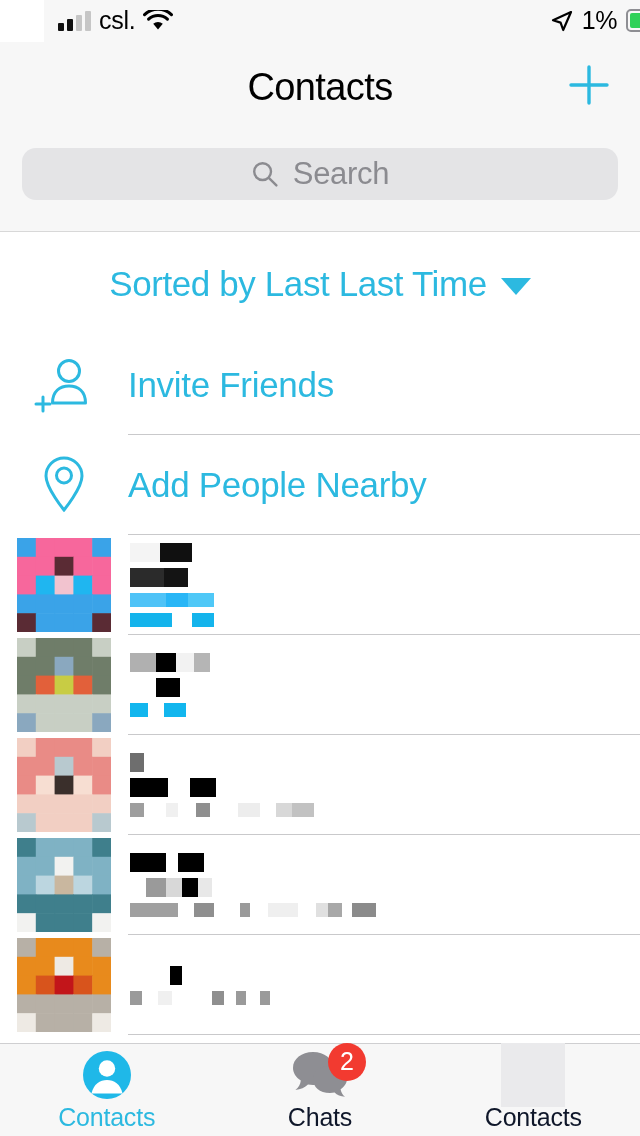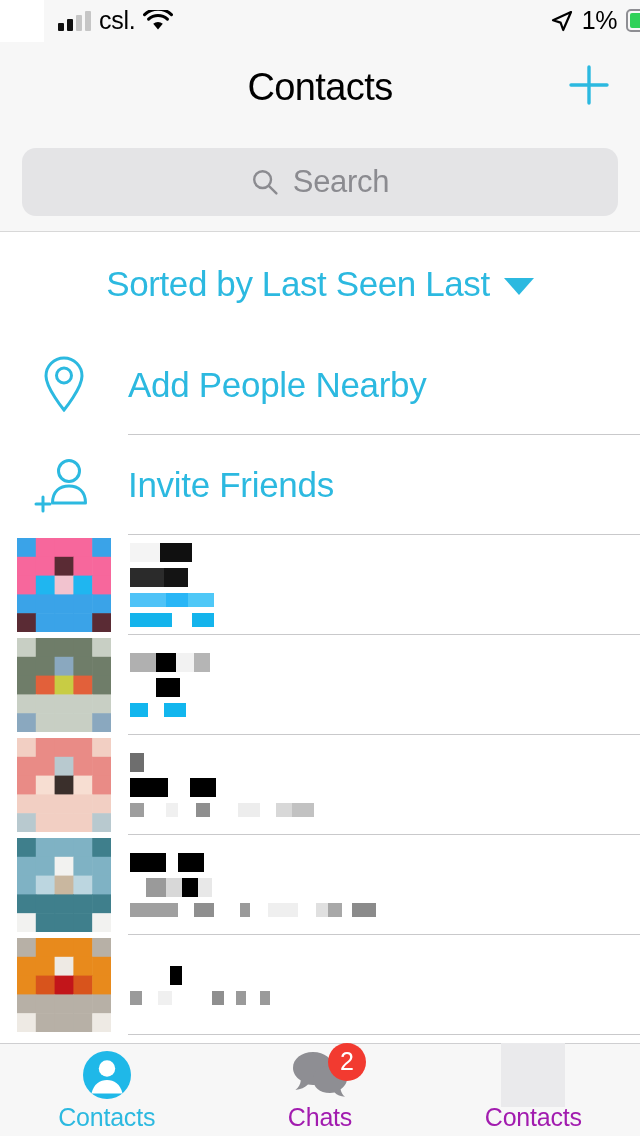--- a/index.html
+++ b/index.html
@@ -50,21 +50,21 @@
     width:50px; height:50px; display:flex; align-items:center; justify-content:center;
     cursor:pointer;
   }
 
   
   .searchwrap {
     position:absolute; top:132px; left:0; width:640px; height:100px;
     background:#f7f7f7; border-bottom:1px solid #d8d8d8;
   }
   .searchbar {
-    position:absolute; left:22px; top:16px; width:596px; height:68px;
+    position:absolute; left:22px; top:16px; width:596px; height:52px;
     background:#e4e4e6; border-radius:14px;
     display:flex; align-items:center; justify-content:center; gap:14px;
     cursor:text;
   }
   .search-icon { width:28px; height:28px; }
   .search-ph { font-size:31px; color:#8b8b90; letter-spacing:-0.3px; }
 
   
   .content { position:absolute; top:233px; left:0; width:640px; height:810px; background:#fff; }
 
@@ -93,21 +93,21 @@
   
   .tabbar {
     position:absolute; bottom:0; left:0; width:640px; height:93px;
     background:#f7f7f7; border-top:1px solid #cfcfd1;
     display:flex;
   }
   .tab { flex:1; display:flex; flex-direction:column; align-items:center; justify-content:center; gap:2px; cursor:pointer; position:relative; }
   .tab-ico { height:52px; display:flex; align-items:center; justify-content:center; position:relative; }
   .tab-label { font-size:25px; letter-spacing:-0.2px; }
   .tab.active .tab-label { color:#2cb9e0; }
-  .tab .tab-label { color:#a21caf; }
+  .tab .tab-label { color:#0f172a; }
   .badge {
     position:absolute; right:-18px; top:-6px;
     min-width:38px; height:38px; border-radius:19px; background:#f23a30;
     color:#fff; font-size:25px; display:flex; align-items:center; justify-content:center;
     padding:0 8px;
   }
   .settings-placeholder { width:64px; height:64px; background:#eaeaec; }
 </style>
 </head>
 <body>
@@ -171,44 +171,44 @@
           <path d="M17.8 17.8 L25.4 25.4" stroke="#8b8b90" stroke-width="2.4" stroke-linecap="round"></path>
         </svg>
       </span>
       <span class="search-ph">Search</span>
     </div>
   </div>
 
   <div class="content">
 
     <div class="sortrow">
-      <span class="sort-label">Sorted by Last Seen Last</span>
+      <span class="sort-label">Sorted by Last Last Time</span>
       <span class="caret"></span>
-    </div>
-
-    <div class="actionrow">
-      <div class="action-ico">
-        <svg width="50" height="62" viewBox="0 0 50 62">
-          <path d="M25 4 C15 4 7 12 7 22 C7 34 25 56 25 56 C25 56 43 34 43 22 C43 12 35 4 25 4 Z" fill="none" stroke="#2cb9e0" stroke-width="3"></path>
-          <circle cx="25" cy="21.5" r="7.5" fill="none" stroke="#2cb9e0" stroke-width="3"></circle>
-        </svg>
-      </div>
-      <div class="action-label">Add People Nearby</div>
-      <div class="sep"></div>
     </div>
 
     <div class="actionrow">
       <div class="action-ico">
         <svg width="64" height="62" viewBox="0 0 64 62">
           <circle cx="37" cy="17" r="10.5" fill="none" stroke="#2cb9e0" stroke-width="3"></circle>
           <path d="M20.5 49 C20.5 37 28 32 37 32 C46 32 53.5 37 53.5 49 Z" fill="none" stroke="#2cb9e0" stroke-width="3" stroke-linejoin="round"></path>
           <path d="M11 43 V57 M4 50 H18" stroke="#2cb9e0" stroke-width="3" stroke-linecap="round"></path>
         </svg>
       </div>
       <div class="action-label">Invite Friends</div>
+      <div class="sep"></div>
+    </div>
+
+    <div class="actionrow">
+      <div class="action-ico">
+        <svg width="50" height="62" viewBox="0 0 50 62">
+          <path d="M25 4 C15 4 7 12 7 22 C7 34 25 56 25 56 C25 56 43 34 43 22 C43 12 35 4 25 4 Z" fill="none" stroke="#2cb9e0" stroke-width="3"></path>
+          <circle cx="25" cy="21.5" r="7.5" fill="none" stroke="#2cb9e0" stroke-width="3"></circle>
+        </svg>
+      </div>
+      <div class="action-label">Add People Nearby</div>
       <div class="sep"></div>
     </div>
 
     <div id="contact-rows">
         <div class="contactrow">
           <div class="avatar-wrap">
             <svg class="avatar" viewBox="0 0 94 94" width="94" height="94">
               <rect x="0" y="0" width="19.400000000000002" height="19.400000000000002" fill="#3aa3e8"></rect>
               <rect x="18.8" y="0" width="19.400000000000002" height="19.400000000000002" fill="#f7679c"></rect>
               <rect x="37.6" y="0" width="19.400000000000002" height="19.400000000000002" fill="#f7679c"></rect>

